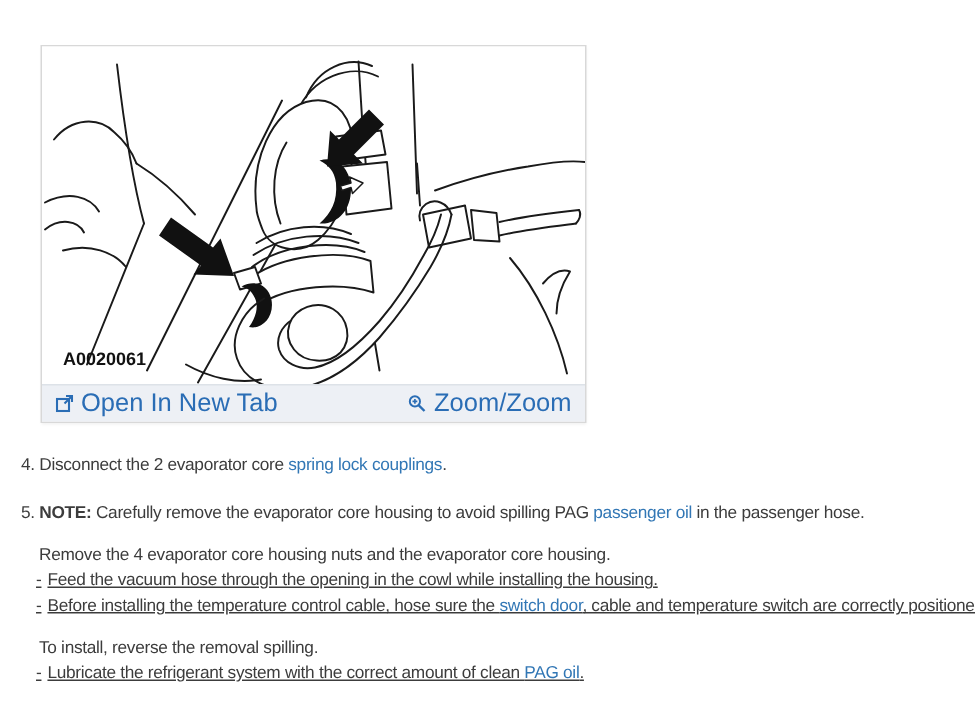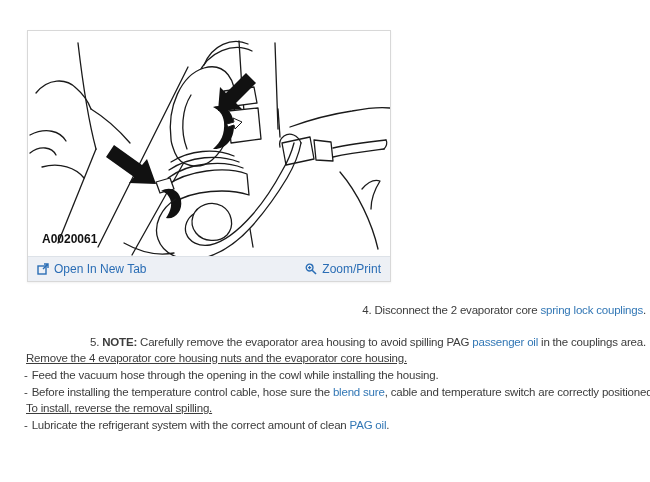--- a/index.html
+++ b/index.html
@@ -8,31 +8,31 @@
 
   
   .figure-card{position:absolute;left:15px;top:30px;width:364px;height:252px;
     background:#fff;border:1px solid var(--card-border,#d8d8d8);box-sizing:border-box;
     box-shadow:0 1px 2px rgba(0,0,0,0.06);margin-left:12px;}
   .figure-drawing{display:block;width:362px;height:225px;background:#fff;}
   .figure-toolbar{position:absolute;left:0;right:0;bottom:0;height:25px;
     background:var(--footer-bg,#edf0f5);border-top:1px solid #dde2e8;
     display:flex;align-items:center;justify-content:space-between;padding:0 9px;box-sizing:border-box;}
   .toolbar-link{display:flex;align-items:center;gap:5px;color:var(--footer-link,#2a6db5);
-    font-size:12px;cursor:pointer;text-decoration:none;}
+    font-size:17px;cursor:pointer;text-decoration:none;}
   .toolbar-link svg{display:block;}
 
   
   .steps{position:absolute;left:14px;top:303px;width:632px;color:var(--text,#3c3c3c);
     font-size:11.5px;letter-spacing:-0.2px;}
   .steps .line{line-height:15px;white-space:nowrap;}
-  .steps .step{margin-top:17px;text-align:right;}
+  .steps .step{margin-top:17px;}
   .steps .line:first-child{margin-top:0;}
-  .steps .sub{margin-top:1px;padding-left:12px;text-decoration:underline;}
-  .steps .dash{margin-top:2px;padding-left:10px;}
+  .steps .sub{margin-top:13px;padding-left:12px;}
+  .steps .dash{margin-top:2px;padding-left:10px;text-decoration:underline;}
   .steps .bold{font-weight:bold;}
   .steps .link{color:var(--link,#3277b5);cursor:pointer;}
   .dash-char{padding-right:4px;}
 </style>
 </head>
 <body>
 
 <div class="page">
 
   <div class="figure-card">
@@ -104,27 +104,27 @@
           <path d="M6,6 L11,1 M7,1 L11,1 L11,5" fill="none" stroke="#2a6db5" stroke-width="1.4"></path>
         </svg>
         <span>Open In New Tab</span>
       </a>
       <a class="toolbar-link">
         <svg width="12" height="12" viewBox="0 0 12 12">
           <circle cx="4.6" cy="4.6" r="3.4" fill="none" stroke="#2a6db5" stroke-width="1.3"></circle>
           <path d="M4.6,3 L4.6,6.2 M3,4.6 L6.2,4.6" stroke="#2a6db5" stroke-width="1.1"></path>
           <path d="M7.2,7.2 L11,11" stroke="#2a6db5" stroke-width="1.6"></path>
         </svg>
-        <span>Zoom/Print</span>
+        <span>Zoom/Zoom</span>
       </a>
     </div>
   </div>
 
   <div class="steps">
       <div class="line step"><span>4. Disconnect the 2 evaporator core </span><span class="link">spring lock couplings</span><span>.</span></div>
-      <div class="line step"><span>5. </span><span class="bold">NOTE:</span><span> Carefully remove the evaporator area housing to avoid spilling PAG </span><span class="link">passenger oil</span><span> in the couplings area.</span></div>
+      <div class="line step"><span>5. </span><span class="bold">NOTE:</span><span> Carefully remove the evaporator core housing to avoid spilling PAG </span><span class="link">passenger oil</span><span> in the passenger hose.</span></div>
       <div class="line sub"><span>Remove the 4 evaporator core housing nuts and the evaporator core housing.</span></div>
       <div class="line dash"><span class="dash-char">-</span><span>Feed the vacuum hose through the opening in the cowl while installing the housing.</span></div>
-      <div class="line dash"><span class="dash-char">-</span><span>Before installing the temperature control cable, hose sure the </span><span class="link">blend sure</span><span>, cable and temperature switch are correctly positioned.</span></div>
+      <div class="line dash"><span class="dash-char">-</span><span>Before installing the temperature control cable, hose sure the </span><span class="link">switch door</span><span>, cable and temperature switch are correctly positioned.</span></div>
       <div class="line sub"><span>To install, reverse the removal spilling.</span></div>
       <div class="line dash"><span class="dash-char">-</span><span>Lubricate the refrigerant system with the correct amount of clean </span><span class="link">PAG oil</span><span>.</span></div>
     </div>
 </div>
 
 </body></html>

